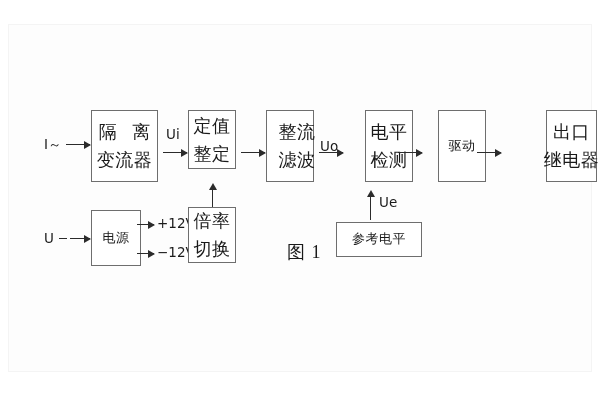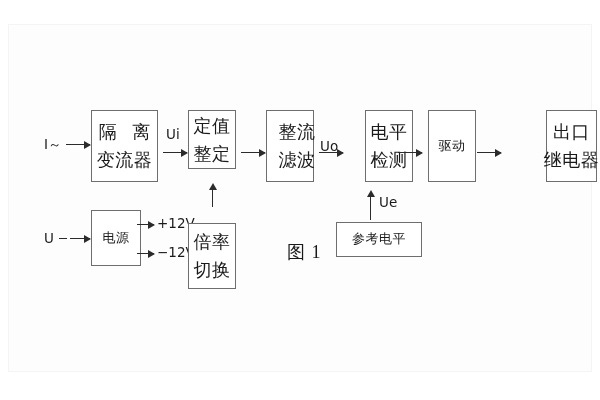--- a/index.html
+++ b/index.html
@@ -148,21 +148,21 @@
   <div class="label sig" style="left:320px; top:140px;">Uo</div>
   <div class="harrow" style="left:319px; top:152px; width:24px;"></div>
 
   <div class="block" style="left:345px; top:110px; width:48px; height:72px;margin-left:20px;">
     <span class="ln">电平</span>
     <span class="ln">检测</span>
   </div>
 
   <div class="harrow" style="left:398px; top:152px; width:24px;"></div>
 
-  <div class="block single" style="left:428px; top:110px; width:48px; height:72px;">
+  <div class="block single" style="left:438px; top:110px; width:48px; height:72px;">
     <span class="ln">驱动</span>
   </div>
 
   <div class="harrow" style="left:477px; top:152px; width:24px;"></div>
 
   <div class="block" style="left:504px; top:110px; width:51px; height:72px;margin-left:42px;">
     <span class="ln">出口</span>
     <span class="ln">继电器</span>
   </div>
 
@@ -174,21 +174,21 @@
   <div class="block single" style="left:91px; top:210px; width:50px; height:56px;">
     <span class="ln">电源</span>
   </div>
 
   <div class="harrow" style="left:137px; top:224px; width:17px;"></div>
   <div class="label rail" style="left:157px; top:217px;">+12V</div>
 
   <div class="harrow" style="left:137px; top:253px; width:17px;"></div>
   <div class="label rail" style="left:157px; top:246px;">−12V</div>
 
-  <div class="block" style="left:188px; top:207px; width:48px; height:66px;margin-top:16px;">
+  <div class="block" style="left:188px; top:207px; width:48px; height:56px;">
     <span class="ln">倍率</span>
     <span class="ln">切换</span>
   </div>
 
   <div class="varrow" style="left:212px; top:189px; height:18px;"></div>
 
   <div class="block single" style="left:336px; top:222px; width:86px; height:35px;">
     <span class="ln">参考电平</span>
   </div>
 

